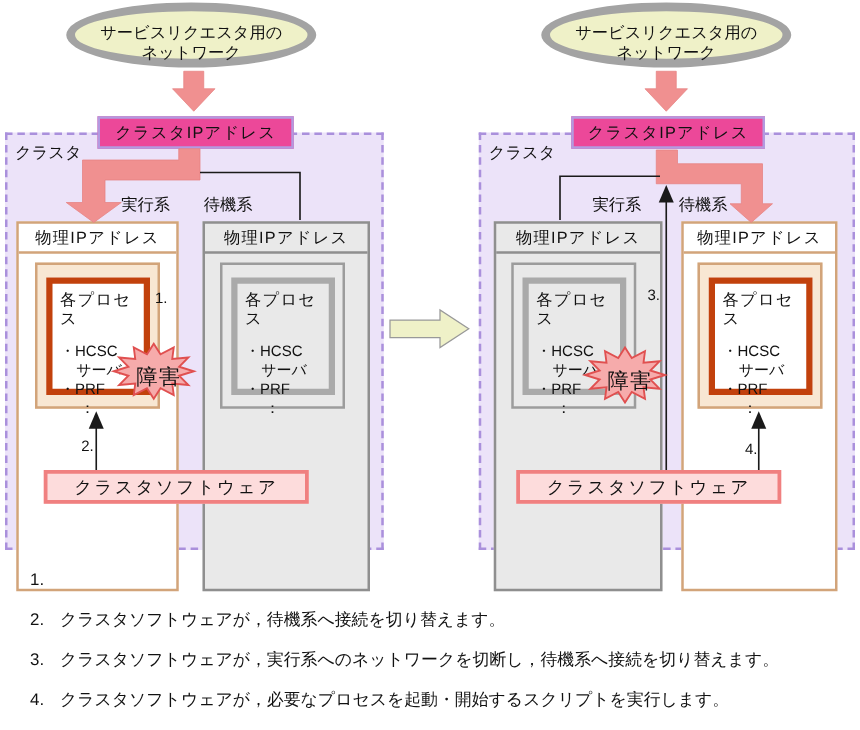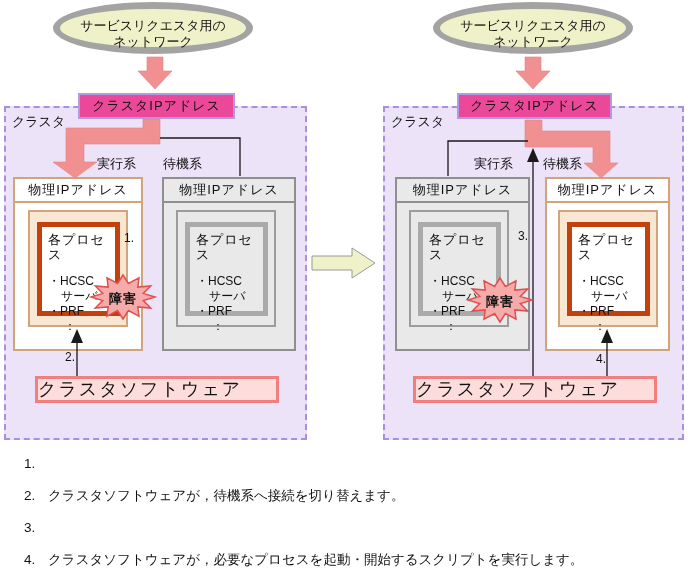--- a/index.html
+++ b/index.html
@@ -11,38 +11,38 @@
   *{margin:0;padding:0;box-sizing:border-box}
   body{background:#fff;font-family:"Liberation Sans","DejaVu Sans",sans-serif;color:var(--ink)}
   #stage{position:relative;width:688px;height:584px;background:#fff;overflow:hidden}
   .lbl{position:absolute;font-size:13px;line-height:15px;white-space:nowrap;color:var(--ink);z-index:6}
   .ellipse{position:absolute;width:200px;height:52px;border:7px solid #a3a3a3;border-radius:50%;
     background:var(--oliv);text-align:center;padding-top:9px;font-size:13px;line-height:16px;z-index:2}
   .cluster-box{position:absolute;width:303px;height:334px;background:var(--lav);
     border:2px dashed var(--lavb);z-index:1}
   .ip-box{position:absolute;height:26px;background:#ec4899;border:2px solid var(--ipb);
     text-align:center;font-size:13px;line-height:22px;letter-spacing:1px;z-index:3}
-  .node{position:absolute;height:174px;border:2px solid var(--tan);background:#fff;z-index:2}
+  .node{position:absolute;height:296px;border:2px solid var(--tan);background:#fff;z-index:2}
   .node.gray{border-color:var(--grayb);background:var(--grayf)}
   .node-header{height:24px;border-bottom:2px solid var(--tan);text-align:center;
     font-size:13px;line-height:22px;letter-spacing:1px}
   .node.gray .node-header{border-bottom-color:var(--grayb)}
   .inner1{position:absolute;width:100px;height:117px;border:2px solid var(--tan);background:var(--peach)}
   .inner1.gray{border-color:#9c9c9c;background:var(--grayf)}
   .inner2{position:absolute;left:7px;top:10px;width:83px;height:94px;border:5px solid #c2410c;background:#fff;
     font-size:12px;line-height:15px}
   .inner1.gray .inner2{border-color:#aaa;background:var(--grayf)}
   .proc-title{font-size:13px;margin:5px 0 0 6px;letter-spacing:1px}
   .proc-list{margin:12px 0 1px 6px}
   .proc-ind{margin-left:13px}
   .proc-dots{margin-left:16px}
-  .sw-box{position:absolute;width:244px;height:27px;background:var(--pinkf);border:3px solid var(--pinkb);
-    text-align:left;font-size:18px;line-height:21px;letter-spacing:2px;z-index:3}
+  .sw-box{position:absolute;width:212px;height:27px;background:var(--pinkf);border:3px solid var(--pinkb);
+    text-align:center;font-size:14px;line-height:21px;letter-spacing:2px;z-index:3}
   .marker{position:absolute;font-size:12px;z-index:6}
-  .fail-lbl{position:absolute;font-size:13px;font-weight:bold;z-index:6;letter-spacing:1px}
+  .fail-lbl{position:absolute;font-size:17px;font-weight:normal;z-index:6;letter-spacing:1px}
   #overlay{position:absolute;left:0;top:0;z-index:4;pointer-events:none}
   .f-red{fill:var(--red);stroke:#e58282;stroke-width:.6}
   .f-oliv{fill:var(--oliv);stroke:#999;stroke-width:1}
   .ln{stroke:#1a1a1a;stroke-width:1.3;fill:none}
   .hd{fill:#1a1a1a}
   .f-star{fill:var(--star_fill);stroke:var(--star_stroke);stroke-width:1.5}
   #steps{position:absolute;left:24px;top:456px;width:660px;z-index:2}
   .step{display:flex;font-size:13.5px;line-height:16px;margin-bottom:16px;white-space:nowrap}
   .step-num{width:24px;flex:none}
 </style>
@@ -182,20 +182,21 @@
   <div id="steps">
     <div class="step">
       <span class="step-num">1.</span>
     </div>
     <div class="step">
       <span class="step-num">2.</span>
       <span>クラスタソフトウェアが，待機系へ接続を切り替えます。</span>
     </div>
     <div class="step">
       <span class="step-num">3.</span>
+      <span>クラスタソフトウェアが，実行系へのネットワークを切断し，待機系へ接続を切り替えます。</span>
     </div>
     <div class="step">
       <span class="step-num">4.</span>
       <span>クラスタソフトウェアが，必要なプロセスを起動・開始するスクリプトを実行します。</span>
     </div>
   </div>
 
 </div>
 
 </body></html>

